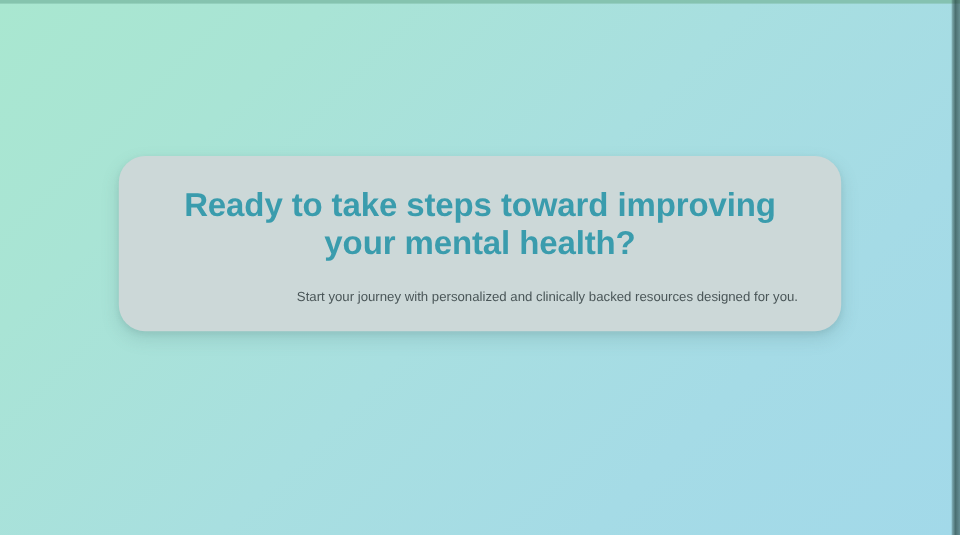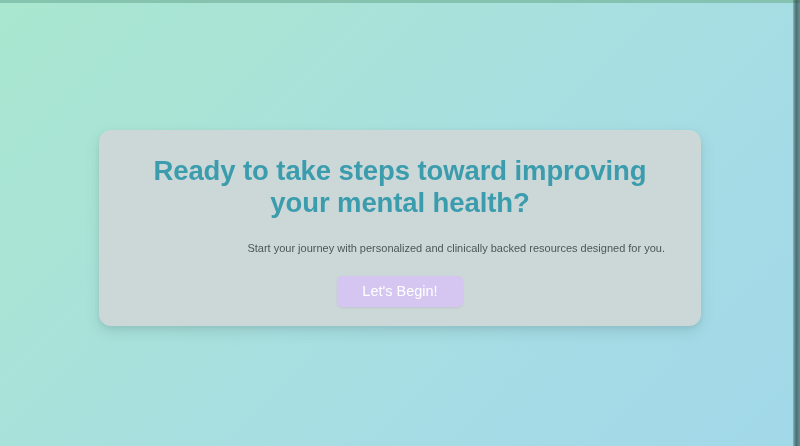--- a/index.html
+++ b/index.html
@@ -44,24 +44,24 @@
     height: 446px;
     background: linear-gradient(to right, rgba(60,90,85,0.30) 0%, rgba(40,70,68,0.72) 45%, rgba(52,82,80,0.55) 100%);
   }
 
   
   #cta-card {
     position: absolute;
     left: 99px;
     top: 130px;
     width: 602px;
-    height: 196px;
+    height: 146px;
     box-sizing: border-box;
     background: #ccd8d8;
-    border-radius: 12px;
+    border-radius: 22px;
     box-shadow: 0 6px 14px rgba(70,110,110,0.18),
                 0 2px 4px rgba(70,110,110,0.10);
     display: flex;
     flex-direction: column;
     align-items: center;
     justify-content: flex-start;
     padding: 25px 36px 0 36px;
   }
 
   
@@ -121,21 +121,18 @@
 <div id="page">
 
   <div id="top-rule"></div>
 
   <div id="cta-card">
 
     <h1 id="cta-heading">Ready to take steps toward improving your mental health?</h1>
 
     <p id="cta-subtitle">Start your journey with personalized and clinically backed resources designed for you.</p>
 
-    <div id="cta-button-row">
-      <button id="cta-button" type="button">Let's Begin!</button>
-    </div>
 
   </div>
 
   <div id="right-gutter"></div>
 
 </div>
 
 </body></html>

